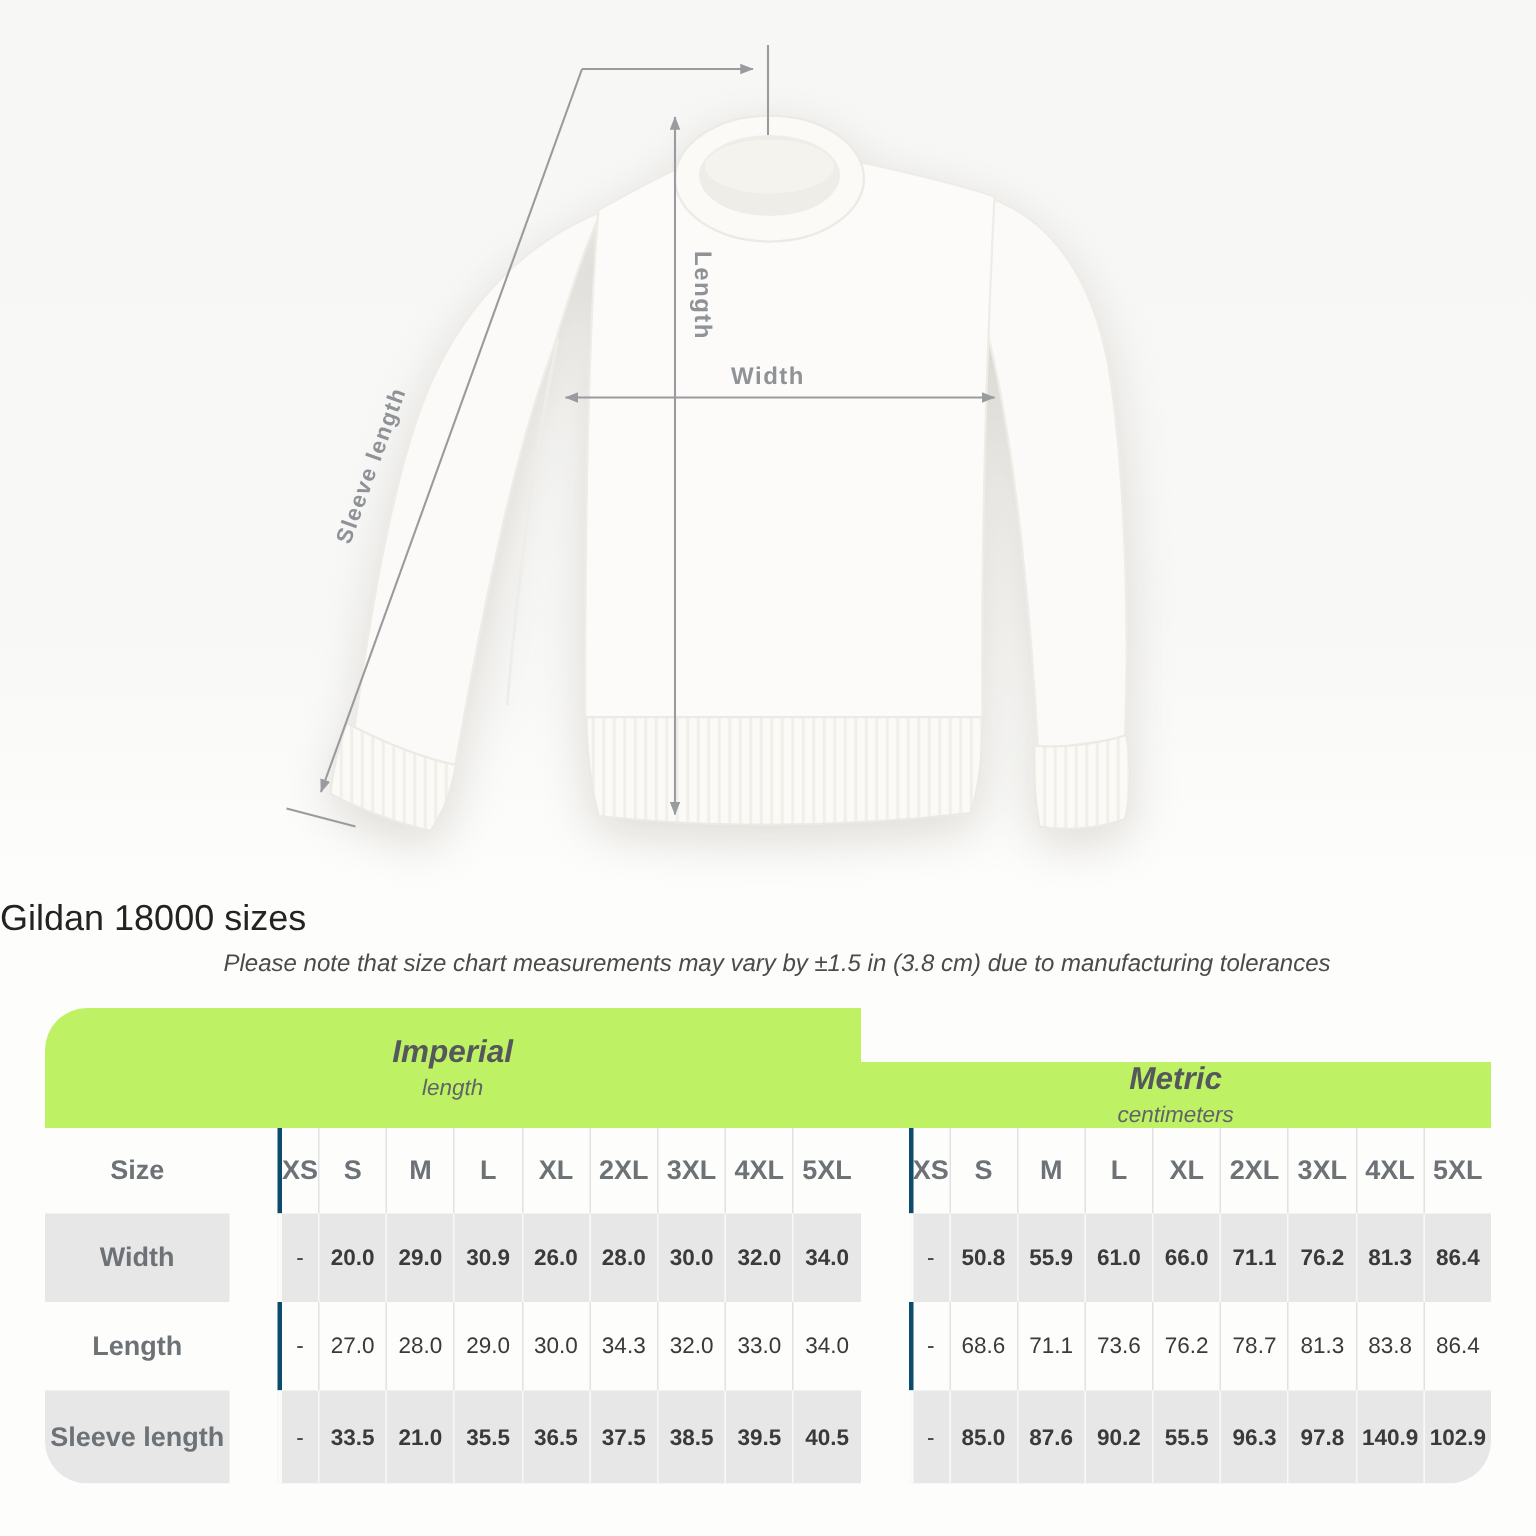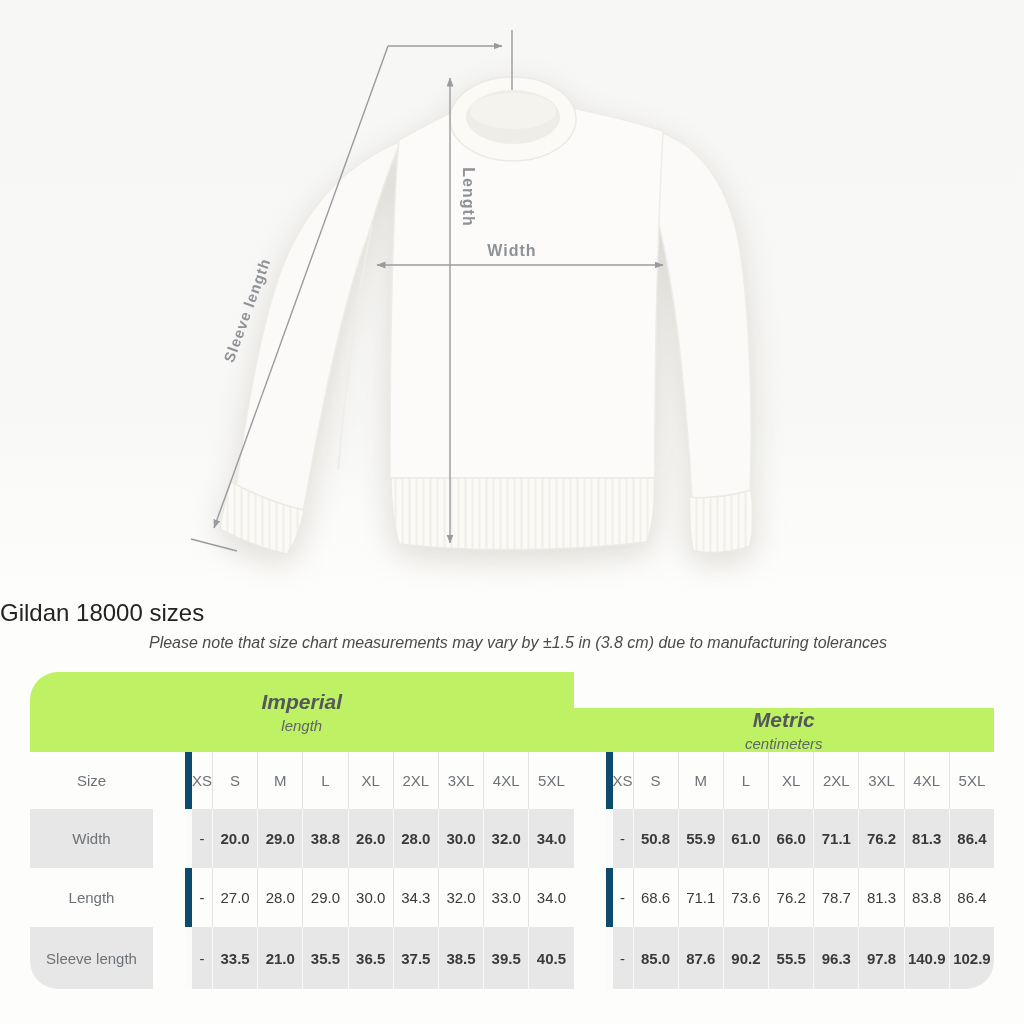--- a/index.html
+++ b/index.html
@@ -29,24 +29,24 @@
     grid-template-rows:80px 57px 59px 59px 62px;
   }
   .band{
     background:#bef264;display:flex;flex-direction:column;
     align-items:center;justify-content:center;gap:3px;
   }
   .band-title{font-size:21px;font-weight:bold;font-style:italic;color:#54575b;}
   .band-sub{font-size:15px;font-style:italic;color:#606468;}
   .cell{display:flex;align-items:center;justify-content:center;background:transparent;}
   .cell.shade{background:#e7e7e7;}
-  .corner,.row-label,.size-head{font-weight:normal;color:#6d7277;font-size:15px;}
+  .corner,.row-label,.size-head{font-weight:bold;color:#6d7277;font-size:18px;}
   .val{color:#3a3a3a;font-size:15px;}
   .cell.sep{border-left:1px solid #e2e2e2;}
-  .cell.sep-strong{border-left:7px solid #0c4a6e;margin-left:32px;}
+  .cell.sep-strong{border-left:3px solid #0c4a6e;margin-left:32px;}
   .cell.shade.sep{border-left-color:#f8f8f7;font-weight:bold;}
   .cell.shade.sep-strong{border-left-color:#fbfbfa;}
 </style>
 </head>
 <body>
 
 <div class="figure">
   <svg viewBox="0 0 1024 592" width="1024" height="592">
     <defs>
       <marker id="arr" markerWidth="10" markerHeight="9" refX="8.5" refY="3.5" orient="auto-start-reverse" markerUnits="userSpaceOnUse">
@@ -130,21 +130,21 @@
     <div class="cell size-head sep">L</div>
     <div class="cell size-head sep">XL</div>
     <div class="cell size-head sep">2XL</div>
     <div class="cell size-head sep">3XL</div>
     <div class="cell size-head sep">4XL</div>
     <div class="cell size-head sep">5XL</div>
     <div class="cell row-label shade">Width</div>
     <div class="cell val shade sep-strong">-</div>
     <div class="cell val shade sep">20.0</div>
     <div class="cell val shade sep">29.0</div>
-    <div class="cell val shade sep">38.8</div>
+    <div class="cell val shade sep">30.9</div>
     <div class="cell val shade sep">26.0</div>
     <div class="cell val shade sep">28.0</div>
     <div class="cell val shade sep">30.0</div>
     <div class="cell val shade sep">32.0</div>
     <div class="cell val shade sep">34.0</div>
     <div class="cell val shade sep-strong">-</div>
     <div class="cell val shade sep">50.8</div>
     <div class="cell val shade sep">55.9</div>
     <div class="cell val shade sep">61.0</div>
     <div class="cell val shade sep">66.0</div>

